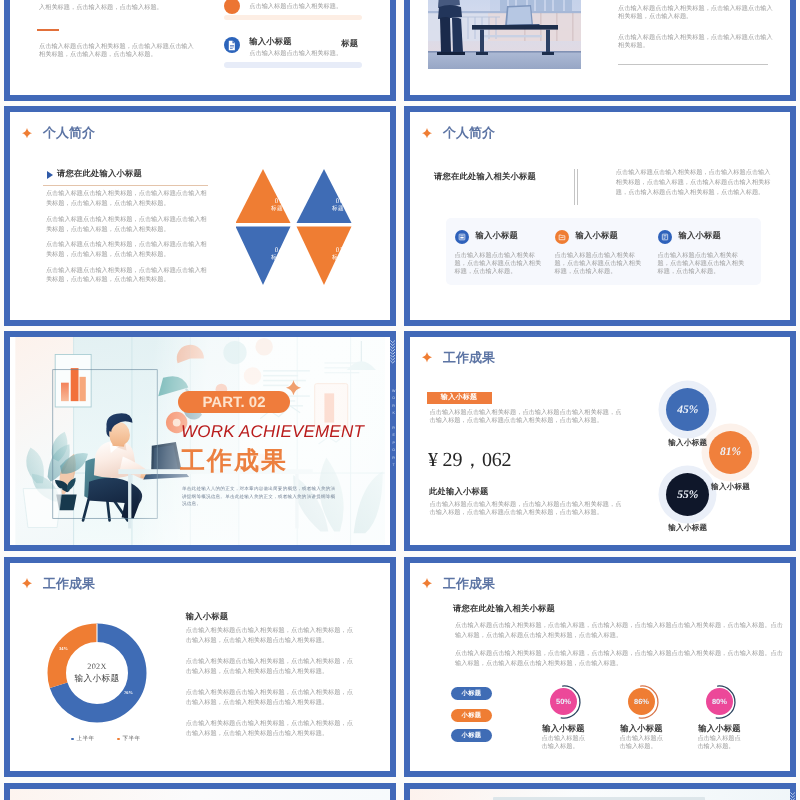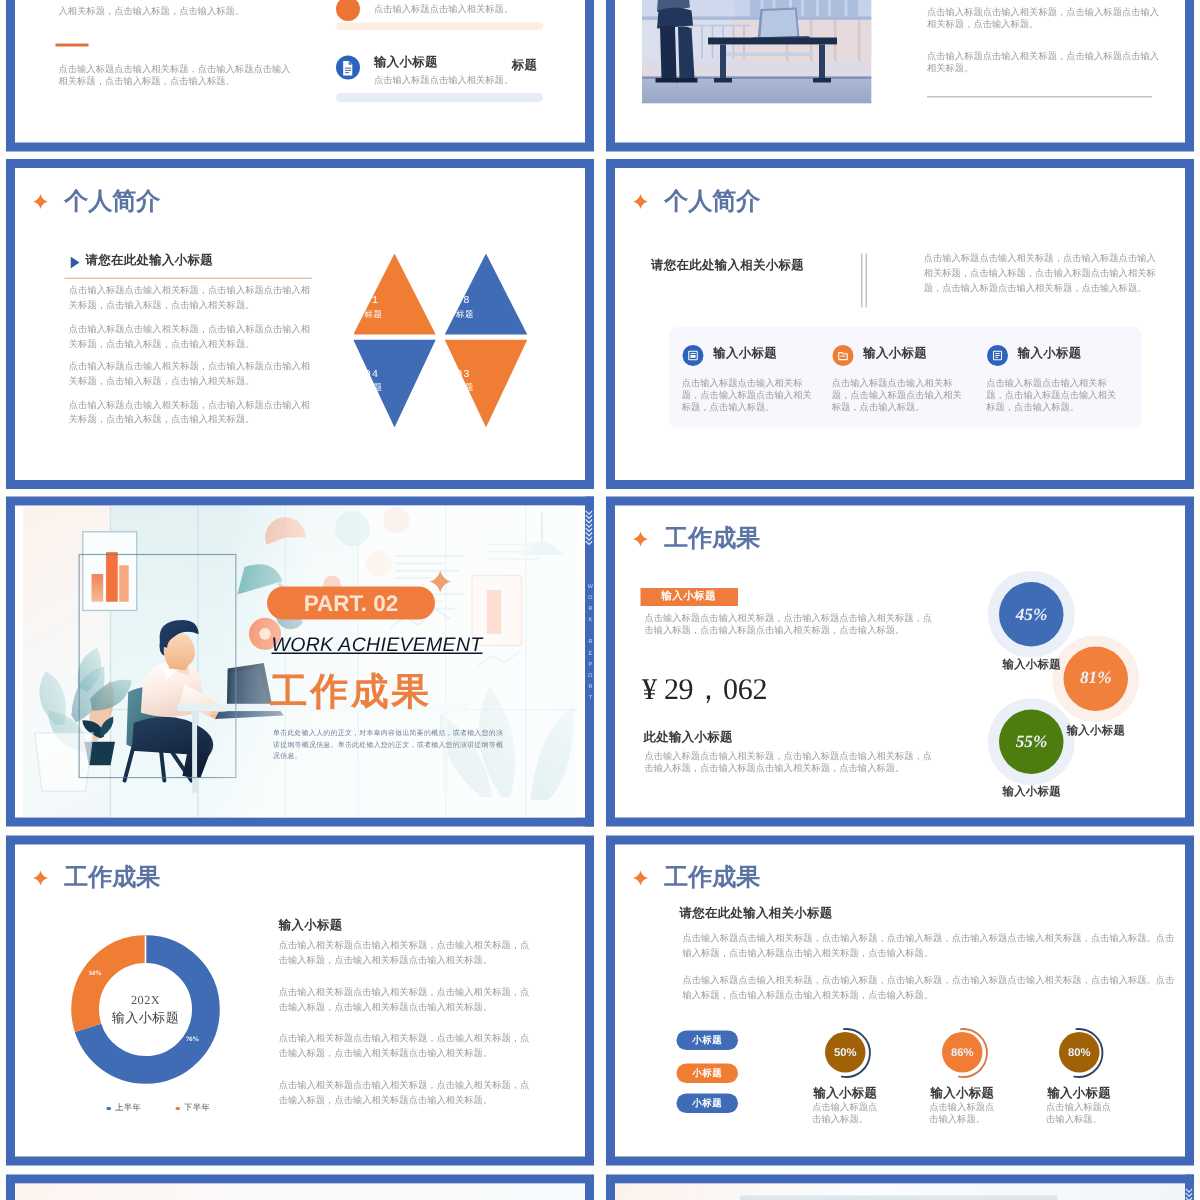--- a/index.html
+++ b/index.html
@@ -3,21 +3,21 @@
 <meta charset="utf-8">
 <style>
   html,body{margin:0;padding:0;}
   body{width:800px;height:800px;overflow:hidden;background:#fcfcfa;
        font-family:"Liberation Serif","DejaVu Serif",serif;-webkit-font-smoothing:antialiased;text-rendering:geometricPrecision;}
   .grid{position:absolute;left:0;top:0;width:800px;height:800px;}
   .slide{position:absolute;width:392px;height:220px;box-sizing:border-box;
          border:6px solid #4169b8;background:#ffffff;}
   .sv{position:absolute;left:0;top:0;width:380px;height:208px;overflow:hidden;}
   .hdr{position:absolute;display:flex;align-items:center;}
-  .hdr .t{font-size:16px;font-weight:bold;color:#5c74a4;letter-spacing:0px;
+  .hdr .t{font-size:13px;font-weight:bold;color:#5c74a4;letter-spacing:0px;
           font-family:Liberation Sans, sans-serif;margin-left:10.6px;}
   .bodyp{color:#9a9a9a;font-size:6.2px;line-height:8px;letter-spacing:0px;}
   .subttl{color:#3a3a3a;font-weight:bold;font-size:8.3px;letter-spacing:.2px;}
 
   
   .s1{left:4px;top:-119px;}
   .s2{left:404px;top:-119px;}
   .s3{left:4px;top:106.4px;}
   .s4{left:404px;top:106.4px;}
   .s5{left:4px;top:331.1px;}
@@ -48,22 +48,22 @@
   
   .s3-hdr{left:12.3px;top:11.5px;}
   .s3-sub{position:absolute;left:37px;top:57px;display:flex;align-items:center;}
   .s3-sub .tri{margin-right:4px;}
   .s3-rule{position:absolute;left:33.4px;top:72.6px;width:164.6px;height:.7px;background:#e4c4ab;}
   .s3-p0{position:absolute;left:35.9px;top:77px;width:163px;line-height:9.9px;}
   .s3-p1{position:absolute;left:35.9px;top:102.4px;width:163px;line-height:9.9px;}
   .s3-p2{position:absolute;left:35.9px;top:127.8px;width:163px;line-height:9.9px;}
   .s3-p3{position:absolute;left:35.9px;top:153.2px;width:163px;line-height:9.9px;}
   .s3-dia{position:absolute;left:225.5px;top:57px;}
-  .s3-dl{position:absolute;color:#fff;text-align:left;font-size:6px;line-height:7.5px;width:40px;
-         font-family:Liberation Mono, monospace;}
+  .s3-dl{position:absolute;color:#fff;text-align:right;font-size:6px;line-height:7.5px;width:40px;
+         font-family:Liberation Serif, serif;}
   .s3-dl span{display:block;}
   .s3-dl span:first-child{font-size:7px;letter-spacing:.6px;}
   .s3-dl span:last-child{font-size:5.6px;letter-spacing:.4px;}
   .s3-dl1{left:233px;top:86px;}
   .s3-dl2{left:294px;top:86px;}
   .s3-dl3{left:294px;top:135px;}
   .s3-dl4{left:233px;top:135px;}
 
   
   .s4-hdr{left:12.3px;top:11.5px;}
@@ -81,22 +81,22 @@
   .s4-ic-o{background:#ef7d33;}
   .s4-ct{position:absolute;left:21px;top:1px;}
   .s4-cd{position:absolute;left:0px;top:22px;width:88px;}
   
   .s5-bg{position:absolute;left:0;top:0;}
   .s5-scrim{position:absolute;left:0;top:0;width:380px;height:208px;background:linear-gradient(96deg,rgba(255,255,255,0) 36%,rgba(255,255,255,.30) 42%,rgba(255,255,255,.62) 50%,rgba(255,255,255,.66) 82%,rgba(255,255,255,.50) 100%);}
   .s5-spark{position:absolute;left:276px;top:43px;}
   .s5-pill{position:absolute;left:168px;top:54px;width:112px;height:22px;border-radius:11px;background:#ef7c3c;
            color:#fde3cd;font-size:15px;font-weight:bold;letter-spacing:0px;display:flex;align-items:center;justify-content:center;
            font-family:"Liberation Sans","DejaVu Sans",sans-serif;}
-  .s5-en{position:absolute;left:171px;top:85px;color:#0f172a;font-size:13px;font-style:italic;font-weight:normal;letter-spacing:.2px;white-space:nowrap;
-         font-family:"Liberation Sans","DejaVu Sans",sans-serif;transform-origin:left top;text-decoration:underline;}
+  .s5-en{position:absolute;left:171px;top:85px;color:#b91c1c;font-size:17px;font-style:italic;font-weight:normal;letter-spacing:.2px;white-space:nowrap;
+         font-family:"Liberation Sans","DejaVu Sans",sans-serif;transform-origin:left top;}
   .s5-cn{position:absolute;left:170px;top:108px;color:#ec8040;font-size:25px;font-weight:bold;letter-spacing:2px;}
   .s5-desc{position:absolute;left:172px;top:148px;width:158px;color:#6e7e92;font-size:4.6px;line-height:7.4px;letter-spacing:.2px;}
   .s5-bar{position:absolute;right:-6px;top:-6px;width:6.4px;height:220px;background:#4169b8;z-index:5;}
   .s5-chev{position:absolute;left:0.3px;top:9px;}
   .s5-side{position:absolute;left:0;top:58px;width:6px;color:#cfdef5;font-size:3.6px;letter-spacing:3.4px;
            writing-mode:vertical-rl;text-orientation:upright;text-align:left;
            font-family:"Liberation Sans","DejaVu Sans",sans-serif;}
 
   
   .s6-hdr{left:12.3px;top:11.5px;}
@@ -104,21 +104,21 @@
           font-size:7px;font-weight:bold;letter-spacing:.3px;display:flex;align-items:center;justify-content:center;}
   .s6-p1{position:absolute;left:19.6px;top:72px;width:193px;}
   .s6-amt{position:absolute;left:18px;top:109px;color:#252525;font-size:20px;letter-spacing:-0.2px;font-family:"Liberation Serif","DejaVu Serif",serif;}
   .s6-sub{position:absolute;left:19px;top:150px;}
   .s6-p2{position:absolute;left:19.6px;top:164px;width:193px;}
   .s6-r{position:absolute;border-radius:50%;display:flex;align-items:center;justify-content:center;
         color:#edf2fa;font-style:italic;font-weight:bold;font-size:11.5px;letter-spacing:0px;
         font-family:"Liberation Serif","DejaVu Serif",serif;}
   .s6-r1{left:256.2px;top:51px;width:43px;height:43px;background:#3f6cb5;box-shadow:0 0 0 7.5px #eaeff8;}
   .s6-r2{left:299px;top:93.5px;width:43px;height:43px;background:#f0803c;box-shadow:0 0 0 7.5px #fcf1ea;}
-  .s6-r3{left:256.2px;top:136px;width:43px;height:43px;background:#4d7c0f;box-shadow:0 0 0 7.5px #eaeff8;}
+  .s6-r3{left:256.2px;top:136px;width:43px;height:43px;background:#0f172a;box-shadow:0 0 0 7.5px #eaeff8;}
   .s6-lbl{position:absolute;color:#3d3d3d;font-size:7.6px;font-weight:bold;letter-spacing:.2px;text-align:center;width:42px;z-index:3;}
   .s6-l1{left:256.8px;top:101px;}
   .s6-l2{left:299.6px;top:144.5px;}
   .s6-l3{left:256.8px;top:186px;}
   
   .s7-hdr{left:12.3px;top:11.5px;}
   .s7-donut{position:absolute;left:37.3px;top:59.8px;}
   .s7-c1{position:absolute;left:47px;top:98.5px;width:80px;text-align:center;color:#555;font-size:8.2px;letter-spacing:.3px;}
   .s7-c2{position:absolute;left:47px;top:110px;width:80px;text-align:center;color:#3c3c3c;font-size:8.7px;font-weight:normal;letter-spacing:.3px;}
   .s7-v1{position:absolute;left:49px;top:83px;color:#fff;font-size:4.4px;font-weight:bold;}
@@ -140,21 +140,21 @@
   .s8-p1{position:absolute;left:45px;top:86px;width:328px;line-height:9.6px;}
   .s8-pill{position:absolute;width:41px;height:13.4px;border-radius:7px;color:#fff;font-size:6.3px;font-weight:bold;
            letter-spacing:.4px;display:flex;align-items:center;justify-content:center;}
   .s8-pb{background:#3f6cb5;} .s8-po{background:#ef7d33;}
   .s8-pill1{left:41px;top:124px;} .s8-pill2{left:41px;top:145.6px;} .s8-pill3{left:41px;top:166px;}
   .s8-g{position:absolute;width:36px;height:36px;}
   .s8-g1{left:139.8px;top:124.7px;} .s8-g2{left:217.8px;top:124.7px;} .s8-g3{left:295.7px;top:124.7px;}
   .s8-arc{position:absolute;left:-4.25px;top:-4.25px;}
   .s8-dot{position:absolute;left:0;top:0;width:27.5px;height:27.5px;border-radius:50%;display:flex;align-items:center;justify-content:center;
           color:#e9f0fb;font-size:7.5px;font-weight:bold;font-family:"Liberation Sans","DejaVu Sans",sans-serif;}
-  .s8-db{background:#a16207;} .s8-do{background:#ef7d33;}
+  .s8-db{background:#ec4899;} .s8-do{background:#ef7d33;}
   .s8-gt{position:absolute;width:80px;text-align:center;}
   .s8-gt1{left:113.6px;top:161px;} .s8-gt2{left:191.6px;top:161px;} .s8-gt3{left:269.5px;top:161px;}
   .s8-gd{position:absolute;width:47px;text-align:left;}
   .s8-gd1{left:131.5px;top:172px;} .s8-gd2{left:209.5px;top:172px;} .s8-gd3{left:287.4px;top:172px;}
   
   .s9-wash{position:absolute;left:0;top:0;width:380px;height:208px;background:linear-gradient(100deg,#fdf4ef 0%,#fbfbfc 45%,#f6fafc 100%);}
   .s10-wash{position:absolute;left:0;top:0;width:380px;height:208px;background:linear-gradient(100deg,#fdf2ed 0%,#fafcfd 40%,#eef5f8 100%);}
   .s10-box{position:absolute;left:83px;top:8px;width:212px;height:66px;background:#dde6ea;border-radius:1px;}
   .s10-bar{position:absolute;right:-6px;top:-6px;width:6.4px;height:220px;background:#4169b8;z-index:5;}
   .s10-chev{position:absolute;left:0.3px;top:9px;}

